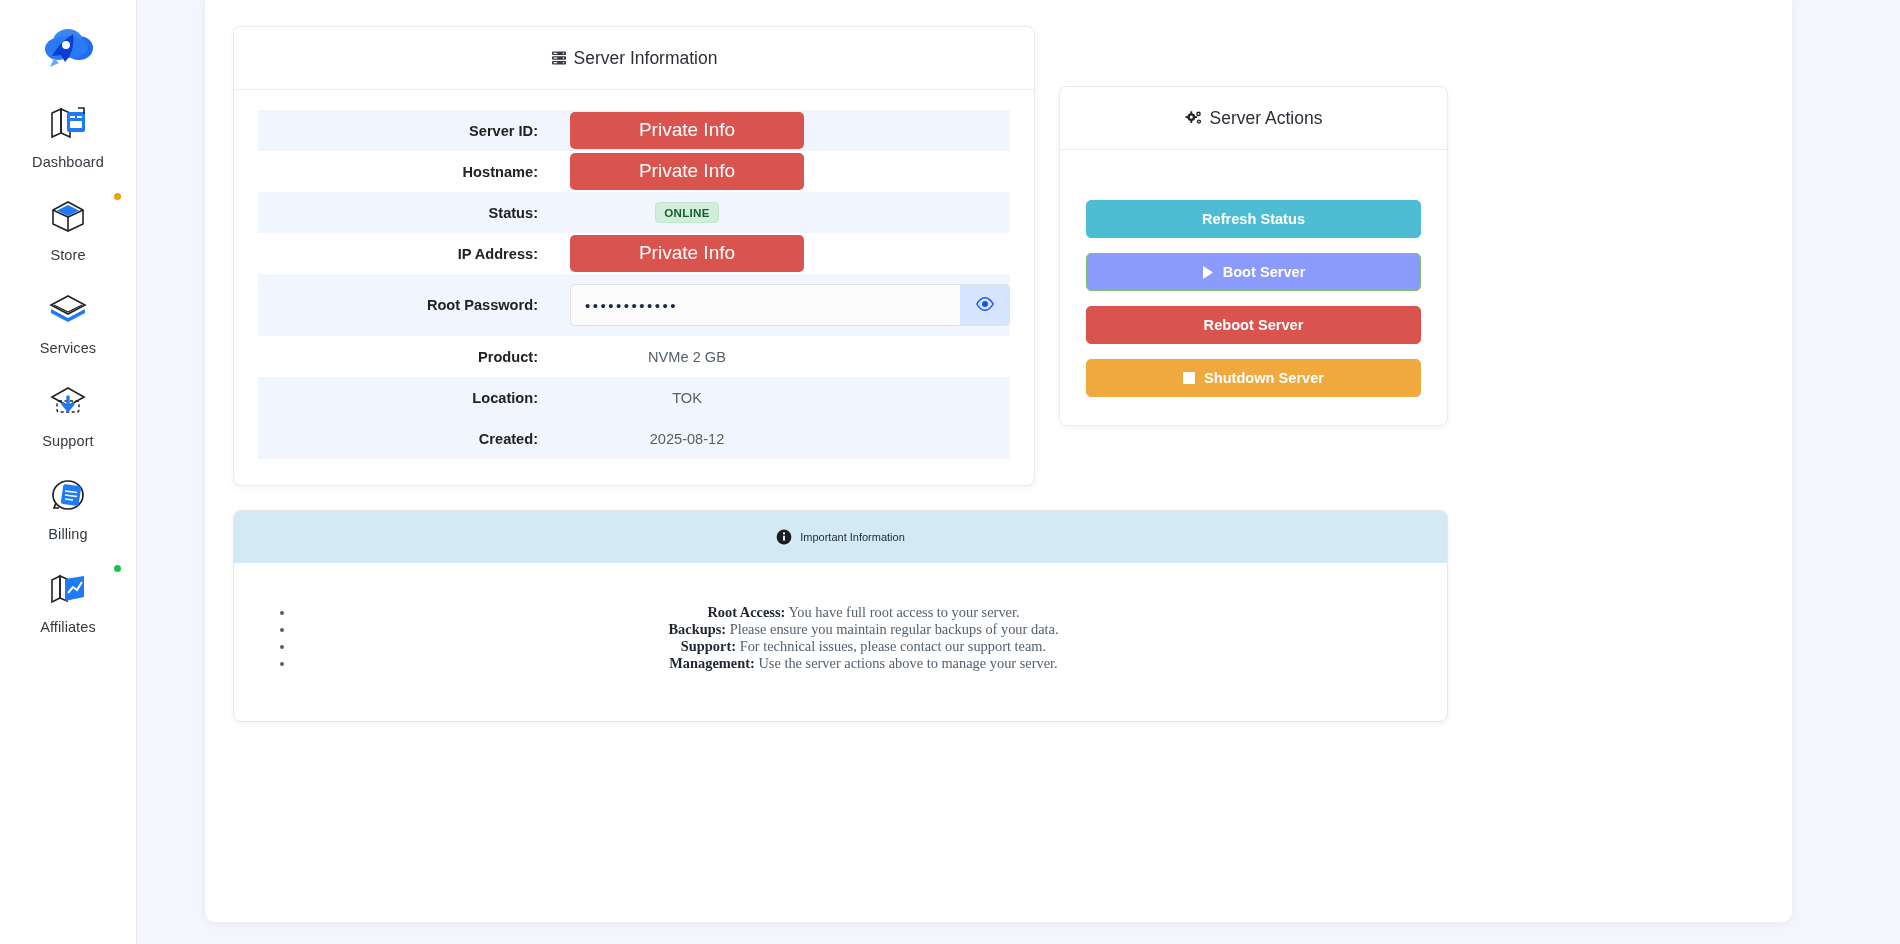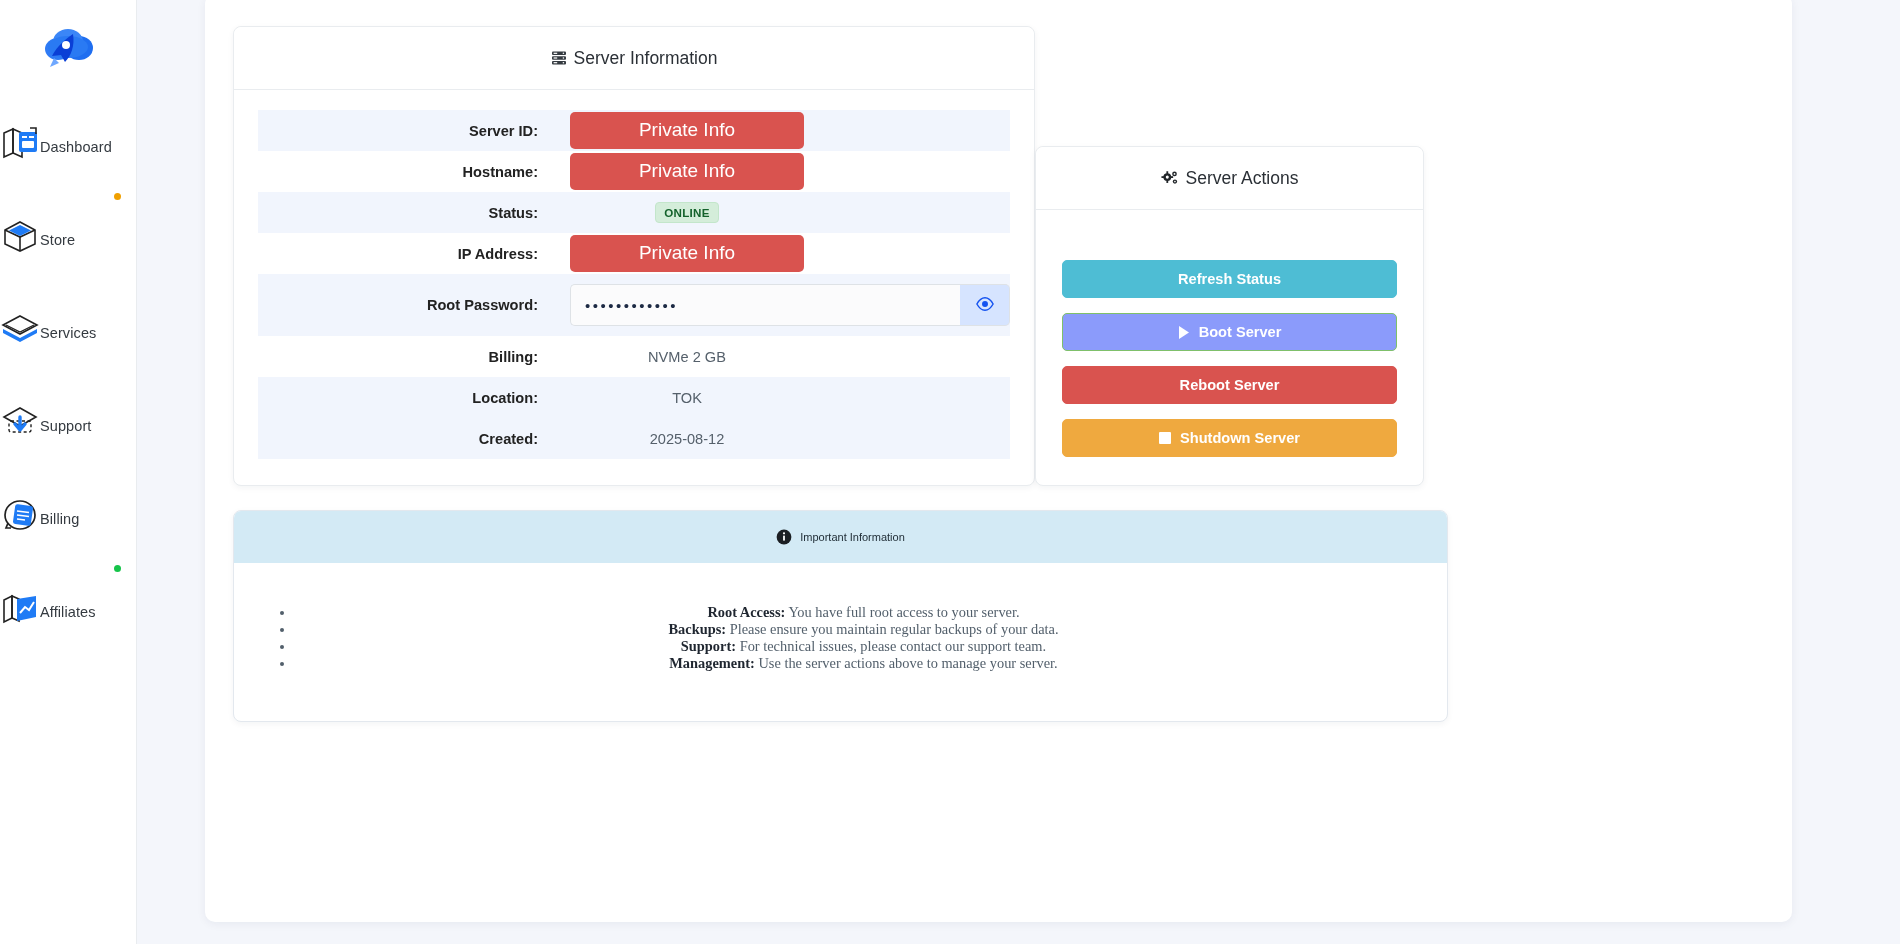--- a/index.html
+++ b/index.html
@@ -21,21 +21,21 @@
     position: relative;
     z-index: 5;
   }
   .brand {
     height: 92px;
     display: flex; align-items: center; justify-content: center;
   }
   .brand svg { display:block; }
   .nav-item {
     position: relative;
-    display: flex; flex-direction: row; align-items: center; justify-content: flex-start;
+    display: flex; flex-direction: column; align-items: center; justify-content: flex-start;
     height: 93px;
     text-decoration: none;
     color: #2b2b2b;
     padding-top: 8px;
   }
   .nav-icon { height: 46px; display:flex; align-items:center; justify-content:center; }
   .nav-label {
     margin-top: 8px;
     font-size: 14.5px;
     color: #343a40;
@@ -64,21 +64,21 @@
     width: 1587px;
     height: 928px;
     background: #ffffff;
     border-radius: 10px;
     box-shadow: 0 2px 10px rgba(20,30,60,.06);
   }
   .inner {
     padding: 32px 28px 0 28px;
     display: block;
   }
-  .row-main { display: flex; align-items: flex-end; }
+  .row-main { display: flex; gap: 24px; align-items: center; }
 
   .card {
     background: #ffffff;
     border: 1px solid #e9ecef;
     border-radius: 8px;
     box-shadow: 0 2px 6px rgba(20,30,60,.05);
   }
   .card-header {
     height: 63px;
     display: flex; align-items: center; justify-content: center;
@@ -376,21 +376,21 @@
                             <svg width="18" height="18" viewBox="0 0 20 14">
                               <path d="M1 7 C4 1.5 8 0 10 0 C12 0 16 1.5 19 7 C16 12.5 12 14 10 14 C8 14 4 12.5 1 7 Z" fill="none" stroke="#1452f0" stroke-width="1.6"></path>
                               <circle cx="10" cy="7" r="3.3" fill="#1452f0"></circle>
                             </svg>
                           </span>
                         </span>
                       </div>
                     </td>
                   </tr>
                   <tr>
-                    <td class="lbl">Billing:</td>
+                    <td class="lbl">Product:</td>
                     <td class="val">
                       <span style="display:inline-block;width:234px;text-align:center;" class="plain-val">NVMe 2 GB</span>
                     </td>
                   </tr>
                   <tr class="alt">
                     <td class="lbl">Location:</td>
                     <td class="val">
                       <span style="display:inline-block;width:234px;text-align:center;" class="plain-val">TOK</span>
                     </td>
                   </tr>

